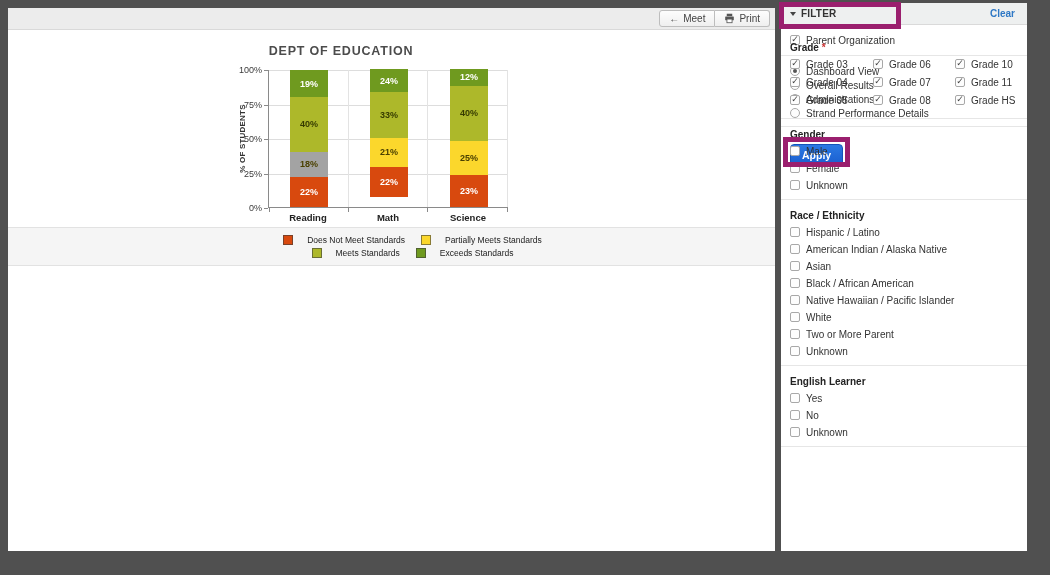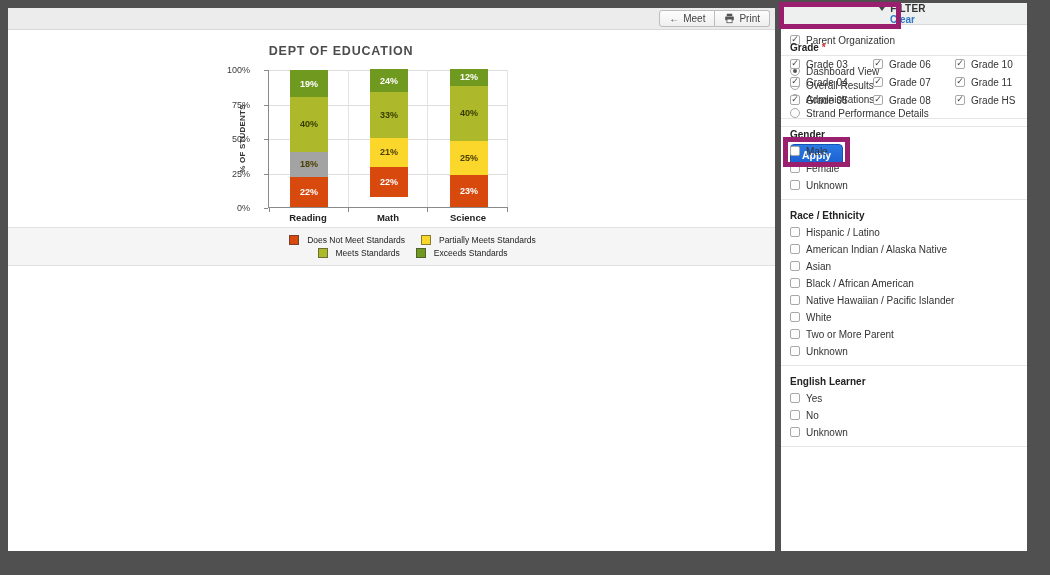--- a/index.html
+++ b/index.html
@@ -19,41 +19,41 @@
   .back-arrow { font-size:10px; color:#444; }
 
   .chart-title { position:absolute; top:36px; left:183px; width:300px; text-align:center;
                  font-size:12.5px; font-weight:bold; letter-spacing:0.8px; color:#4c4c4c; }
   .plot { position:absolute; left:260px; top:62px; width:240px; height:138px;
           border-left:1px solid #8a8a8a; border-bottom:1px solid #8a8a8a; }
   .grid-h { position:absolute; left:0; right:0; height:1px; background:#ddd; }
   .grid-v { position:absolute; top:0; bottom:0; width:1px; background:#e3e3e3; }
   .ytickmark { position:absolute; width:4px; height:1px; background:#8a8a8a; left:-5px; }
   .xtickmark { position:absolute; width:1px; height:4px; background:#8a8a8a; bottom:-5px; }
-  .ytick-label { position:absolute; width:40px; text-align:right; font-size:9px; color:#3b3b3b; left:202px; }
+  .ytick-label { position:absolute; width:40px; text-align:right; font-size:9px; color:#3b3b3b; left:214px; }
   .ylabel-rot { position:absolute; left:189px; top:126px; width:90px; text-align:center;
                 font-size:8px; font-weight:bold; color:#333; letter-spacing:0.2px; transform:rotate(-90deg); }
   .cat-slot { position:absolute; bottom:0; width:80px; }
   .bar { margin:0 auto; width:38px; display:flex; flex-direction:column; }
   .seg { display:flex; align-items:center; justify-content:center; font-size:9px; font-weight:bold; overflow:hidden; }
   .xlabel { position:absolute; top:204px; width:80px; text-align:center; font-size:9.5px; font-weight:bold; color:#222; }
 
   .legend-strip { position:absolute; left:0; top:219px; width:100%; height:39px; background:#f5f5f5;
                   border-top:1px solid #e2e2e2; border-bottom:1px solid #e2e2e2;
                   display:flex; flex-direction:column; align-items:center; justify-content:center; gap:3px; }
   .legend-row { display:flex; gap:16px; justify-content:center; transform:translateX(21px); }
-  .legend-item { display:flex; align-items:center; gap:8px; font-size:8.5px; color:#222; }
+  .legend-item { display:flex; align-items:center; gap:14px; font-size:8.5px; color:#222; }
   .swatch { width:10px; height:10px; border:1px solid rgba(60,60,60,0.6); }
 
   
   .right-panel { position:absolute; left:781px; top:3px; width:246px; height:548px; background:#fff;
                  font-size:10px; color:#333; }
   .section { position:absolute; left:0; right:0; }
   .sec-header { height:22px; background:#eef0f0; border-bottom:1px solid #dadada;
-                display:flex; align-items:center; justify-content:space-between; padding:0 12px 0 9px;flex-direction:column; }
+                display:flex; align-items:center; justify-content:space-between; padding:0 12px 0 9px; }
   .sec-title-wrap { display:flex; align-items:center; gap:5px; font-weight:bold; font-size:10px;
                     color:#333; letter-spacing:0.2px; cursor:default; }
   .caret { width:0; height:0; border-left:3.5px solid transparent; border-right:3.5px solid transparent;
            border-top:4.5px solid #444; }
   .clear-link { color:#2e78c5; font-weight:bold; font-size:10px; text-decoration:none; cursor:pointer; }
   .sec-body { padding:7px 10px 0 9px; }
   .row { display:flex; align-items:center; gap:6px; height:12px; margin-bottom:5px; }
   .checkbox { width:10px; height:10px; min-width:10px; border:1px solid #a8a8a8; background:#fdfdfd;
               border-radius:2px; display:flex; align-items:center; justify-content:center;
               font-size:9px; color:#444; line-height:1; }

